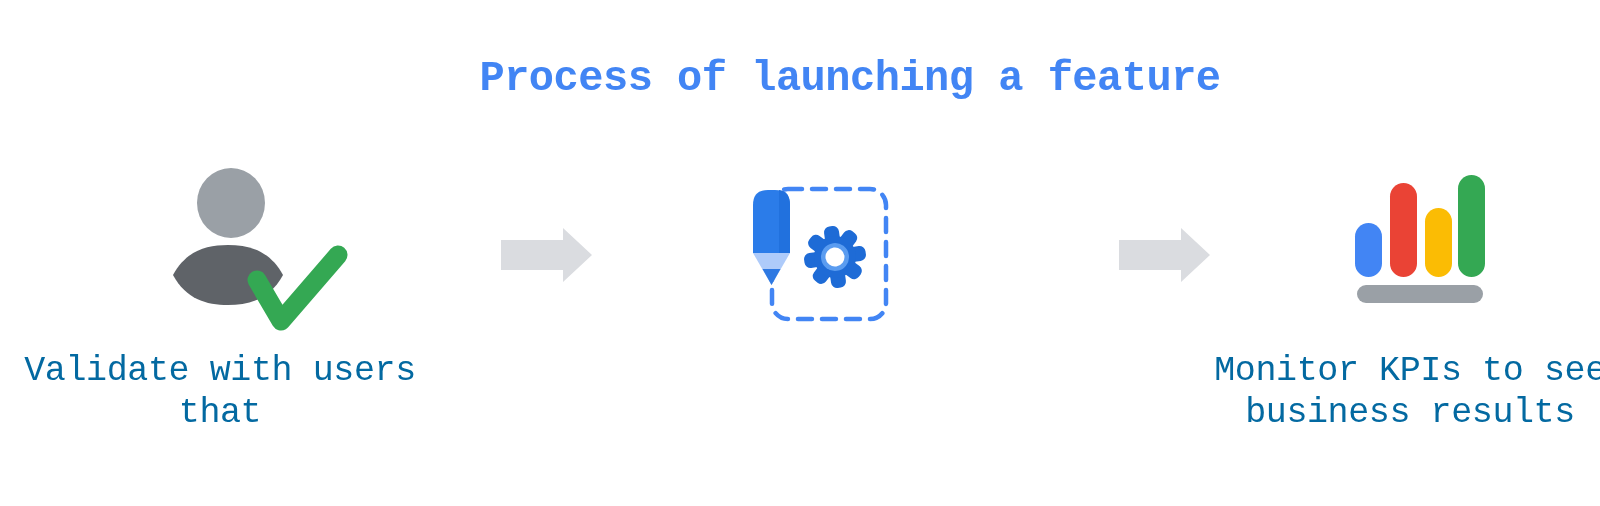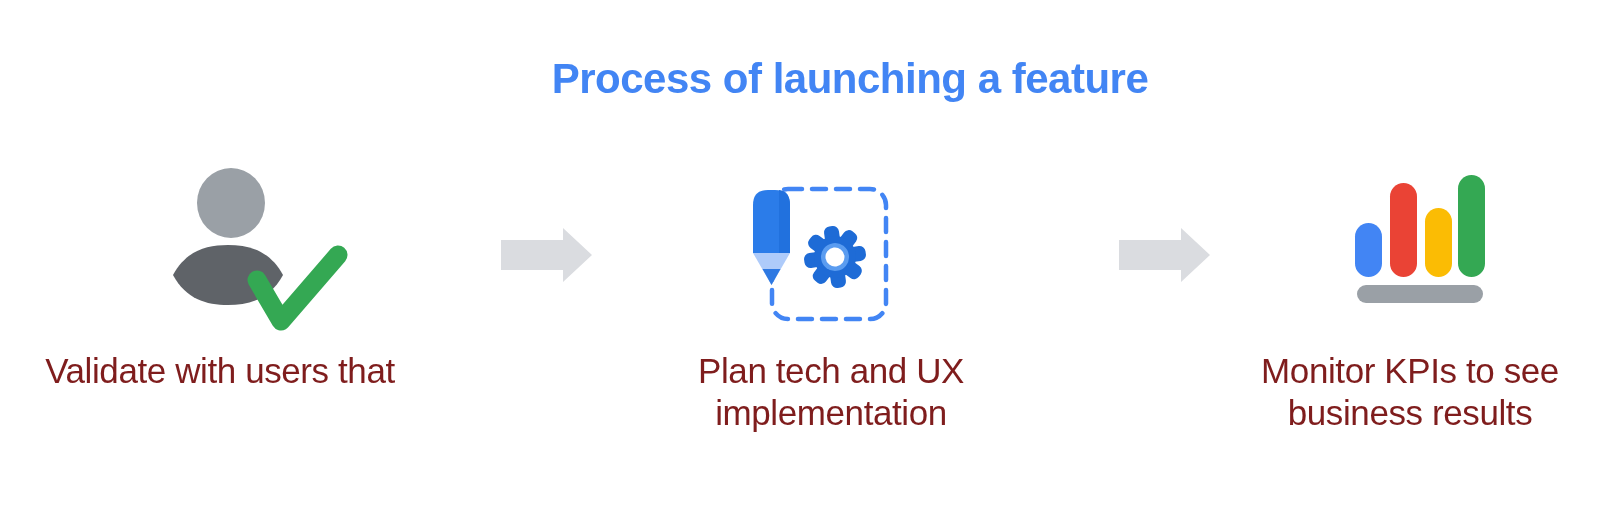--- a/index.html
+++ b/index.html
@@ -5,21 +5,21 @@
   html, body {
     margin: 0;
     padding: 0;
     background: #ffffff;
   }
   .canvas {
     position: relative;
     width: 1600px;
     height: 478px;
     background: #ffffff;
-    font-family: Liberation Sans, sans-serif;
+    font-family: Liberation Mono, monospace;
     overflow: hidden;
   }
   .title {
     position: absolute;
     left: 450px;
     top: 54px;
     width: 800px;
     text-align: center;
     font-size: 42px;
     font-weight: bold;
@@ -32,21 +32,21 @@
     position: absolute;
   }
   .step-label {
     position: absolute;
     top: 350px;
     width: 440px;
     text-align: center;
     font-size: 35px;
     letter-spacing: -0.4px;
     line-height: 42px;
-    color: #7f1d1d;
+    color: #0369a1;
   }
   .step-label span { display: block; }
   .label-1 { left: 0px; }
   .label-2 { left: 611px; }
   .label-3 { left: 1190px; }
 </style>
 </head>
 <body>
 
 <div class="canvas">
@@ -96,22 +96,18 @@
     <rect x="12" y="60" width="27" height="54" rx="13.5" fill="#4285F4"></rect>
     <rect x="47" y="20" width="27" height="94" rx="13.5" fill="#EA4335"></rect>
     <rect x="82" y="45" width="27" height="69" rx="13.5" fill="#FBBC04"></rect>
     <rect x="115" y="12" width="27" height="102" rx="13.5" fill="#34A853"></rect>
     <rect x="14" y="122" width="126" height="18" rx="9" fill="#9AA0A6"></rect>
   </svg>
 
   <div class="step-label label-1">
     <span>Validate with users that</span>
   </div>
-  <div class="step-label label-2">
-    <span>Plan tech and UX</span>
-    <span>implementation</span>
-  </div>
   <div class="step-label label-3">
     <span>Monitor KPIs to see</span>
     <span>business results</span>
   </div>
 
 </div>
 
 </body></html>

